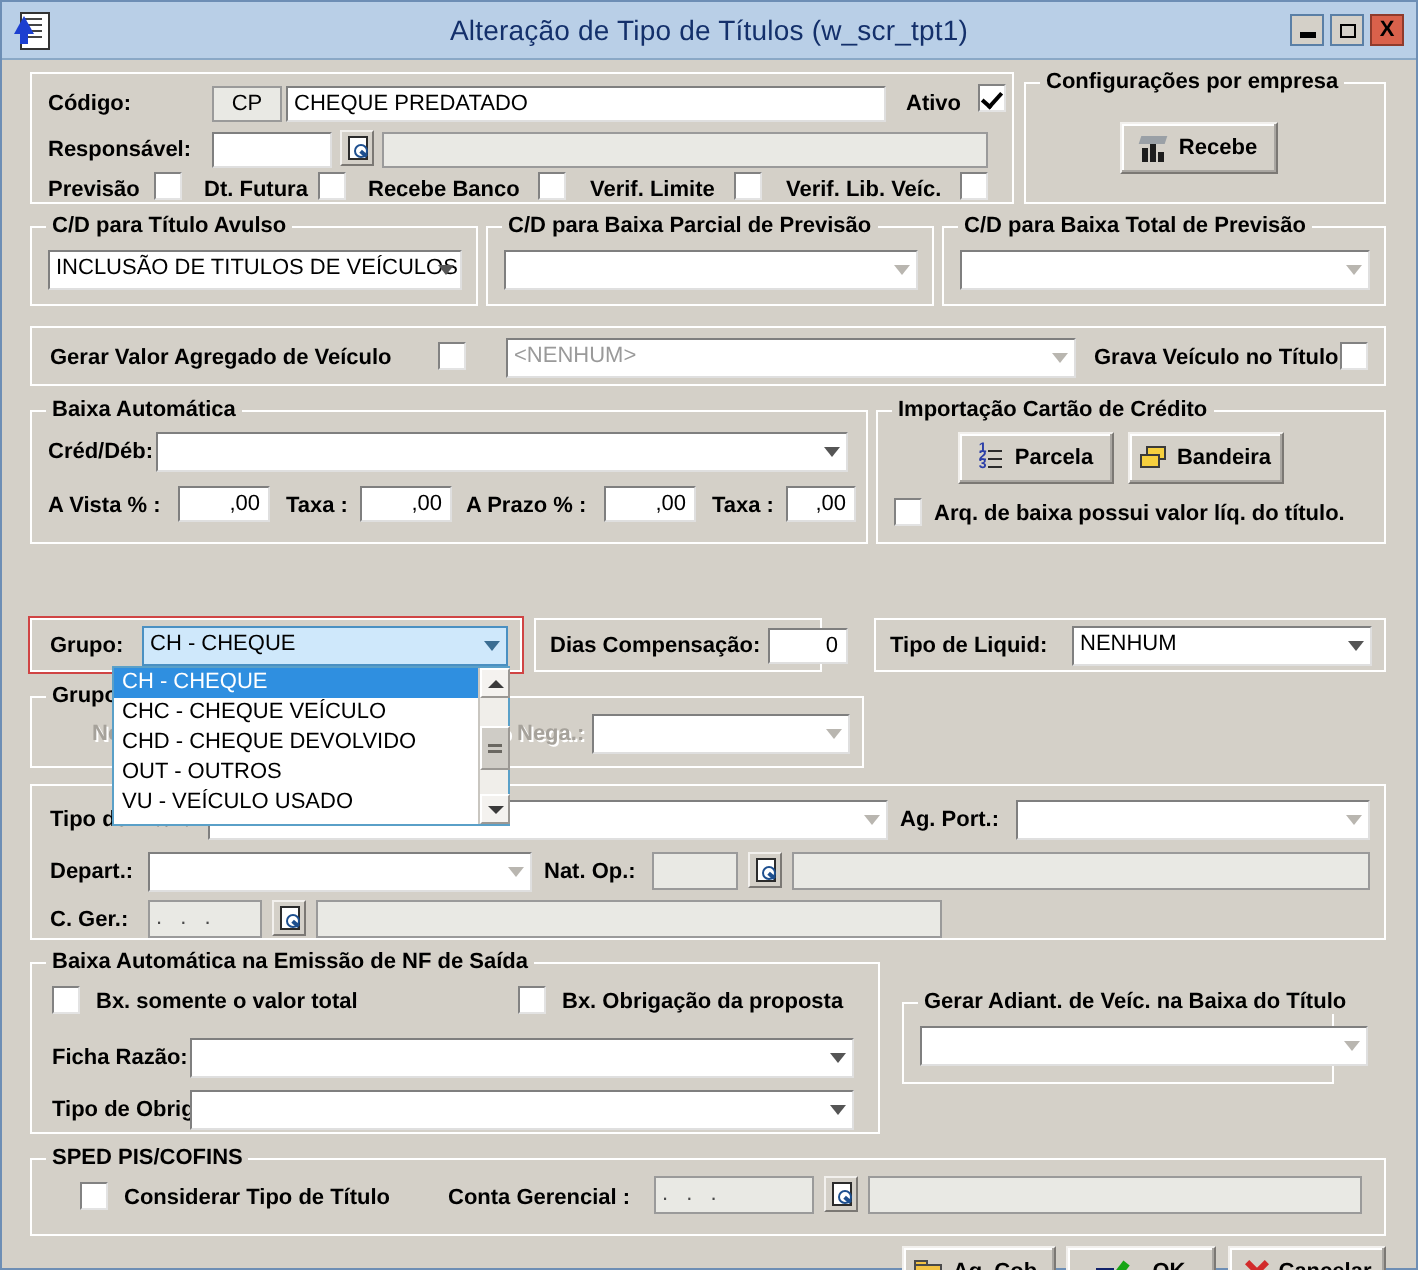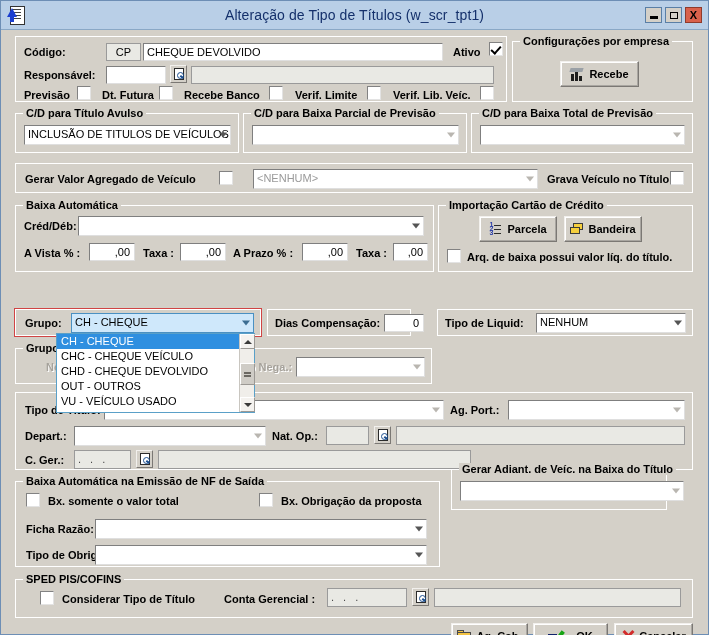--- a/index.html
+++ b/index.html
@@ -228,21 +228,21 @@
         </div>
       <div class="tbtn close">X</div>
     </div>
   </div>
 
   <div class="client">
 
     <div class="grp" style="left:14px;top:6px;width:492px;height:66px;">
       <div class="lbl" style="left:8px;top:9px;">Código:</div>
       <div class="inp flat" style="left:90px;top:6px;width:35px;height:18px;text-align:center;">CP</div>
-      <div class="inp" style="left:127px;top:6px;width:300px;height:18px;">CHEQUE DEVOLVIDO</div>
+      <div class="inp" style="left:127px;top:6px;width:300px;height:18px;">CHEQUE PREDATADO</div>
       <div class="lbl" style="left:437px;top:9px;">Ativo</div>
       <div class="cb checked" style="left:473px;top:5px;"></div>
 
       <div class="lbl" style="left:8px;top:32px;">Responsável:</div>
       <div class="inp" style="left:90px;top:29px;width:60px;height:18px;"></div>
       <div class="lkp" style="left:154px;top:28px;">
           <div class="glyph"></div>
         </div>
       <div class="inp flat" style="left:175px;top:29px;width:303px;height:18px;"></div>
 
@@ -419,21 +419,21 @@
         <span></span>
         <span class="car"><i class="chev"></i></span>
       </div>
       <div class="lbl" style="left:10px;top:67px;">Tipo de Obrig.:</div>
       <div class="combo" style="left:79px;top:63px;width:332px;height:20px;">
         <span></span>
         <span class="car"><i class="chev"></i></span>
       </div>
     </div>
 
-    <div class="fs" style="left:450px;top:439px;width:216px;height:41px;">
+    <div class="fs" style="left:450px;top:471px;width:216px;height:41px;">
       <div class="leg">Gerar Adiant. de Veíc. na Baixa do Título</div>
       <div class="combo dis" style="left:8px;top:11px;width:224px;height:20px;">
         <span></span>
         <span class="car"><i class="chev lt"></i></span>
       </div>
     </div>
 
     <div class="fs" style="left:14px;top:549px;width:678px;height:39px;">
       <div class="leg">SPED PIS/COFINS</div>
       <div class="cb" style="left:24px;top:11px;"></div>

